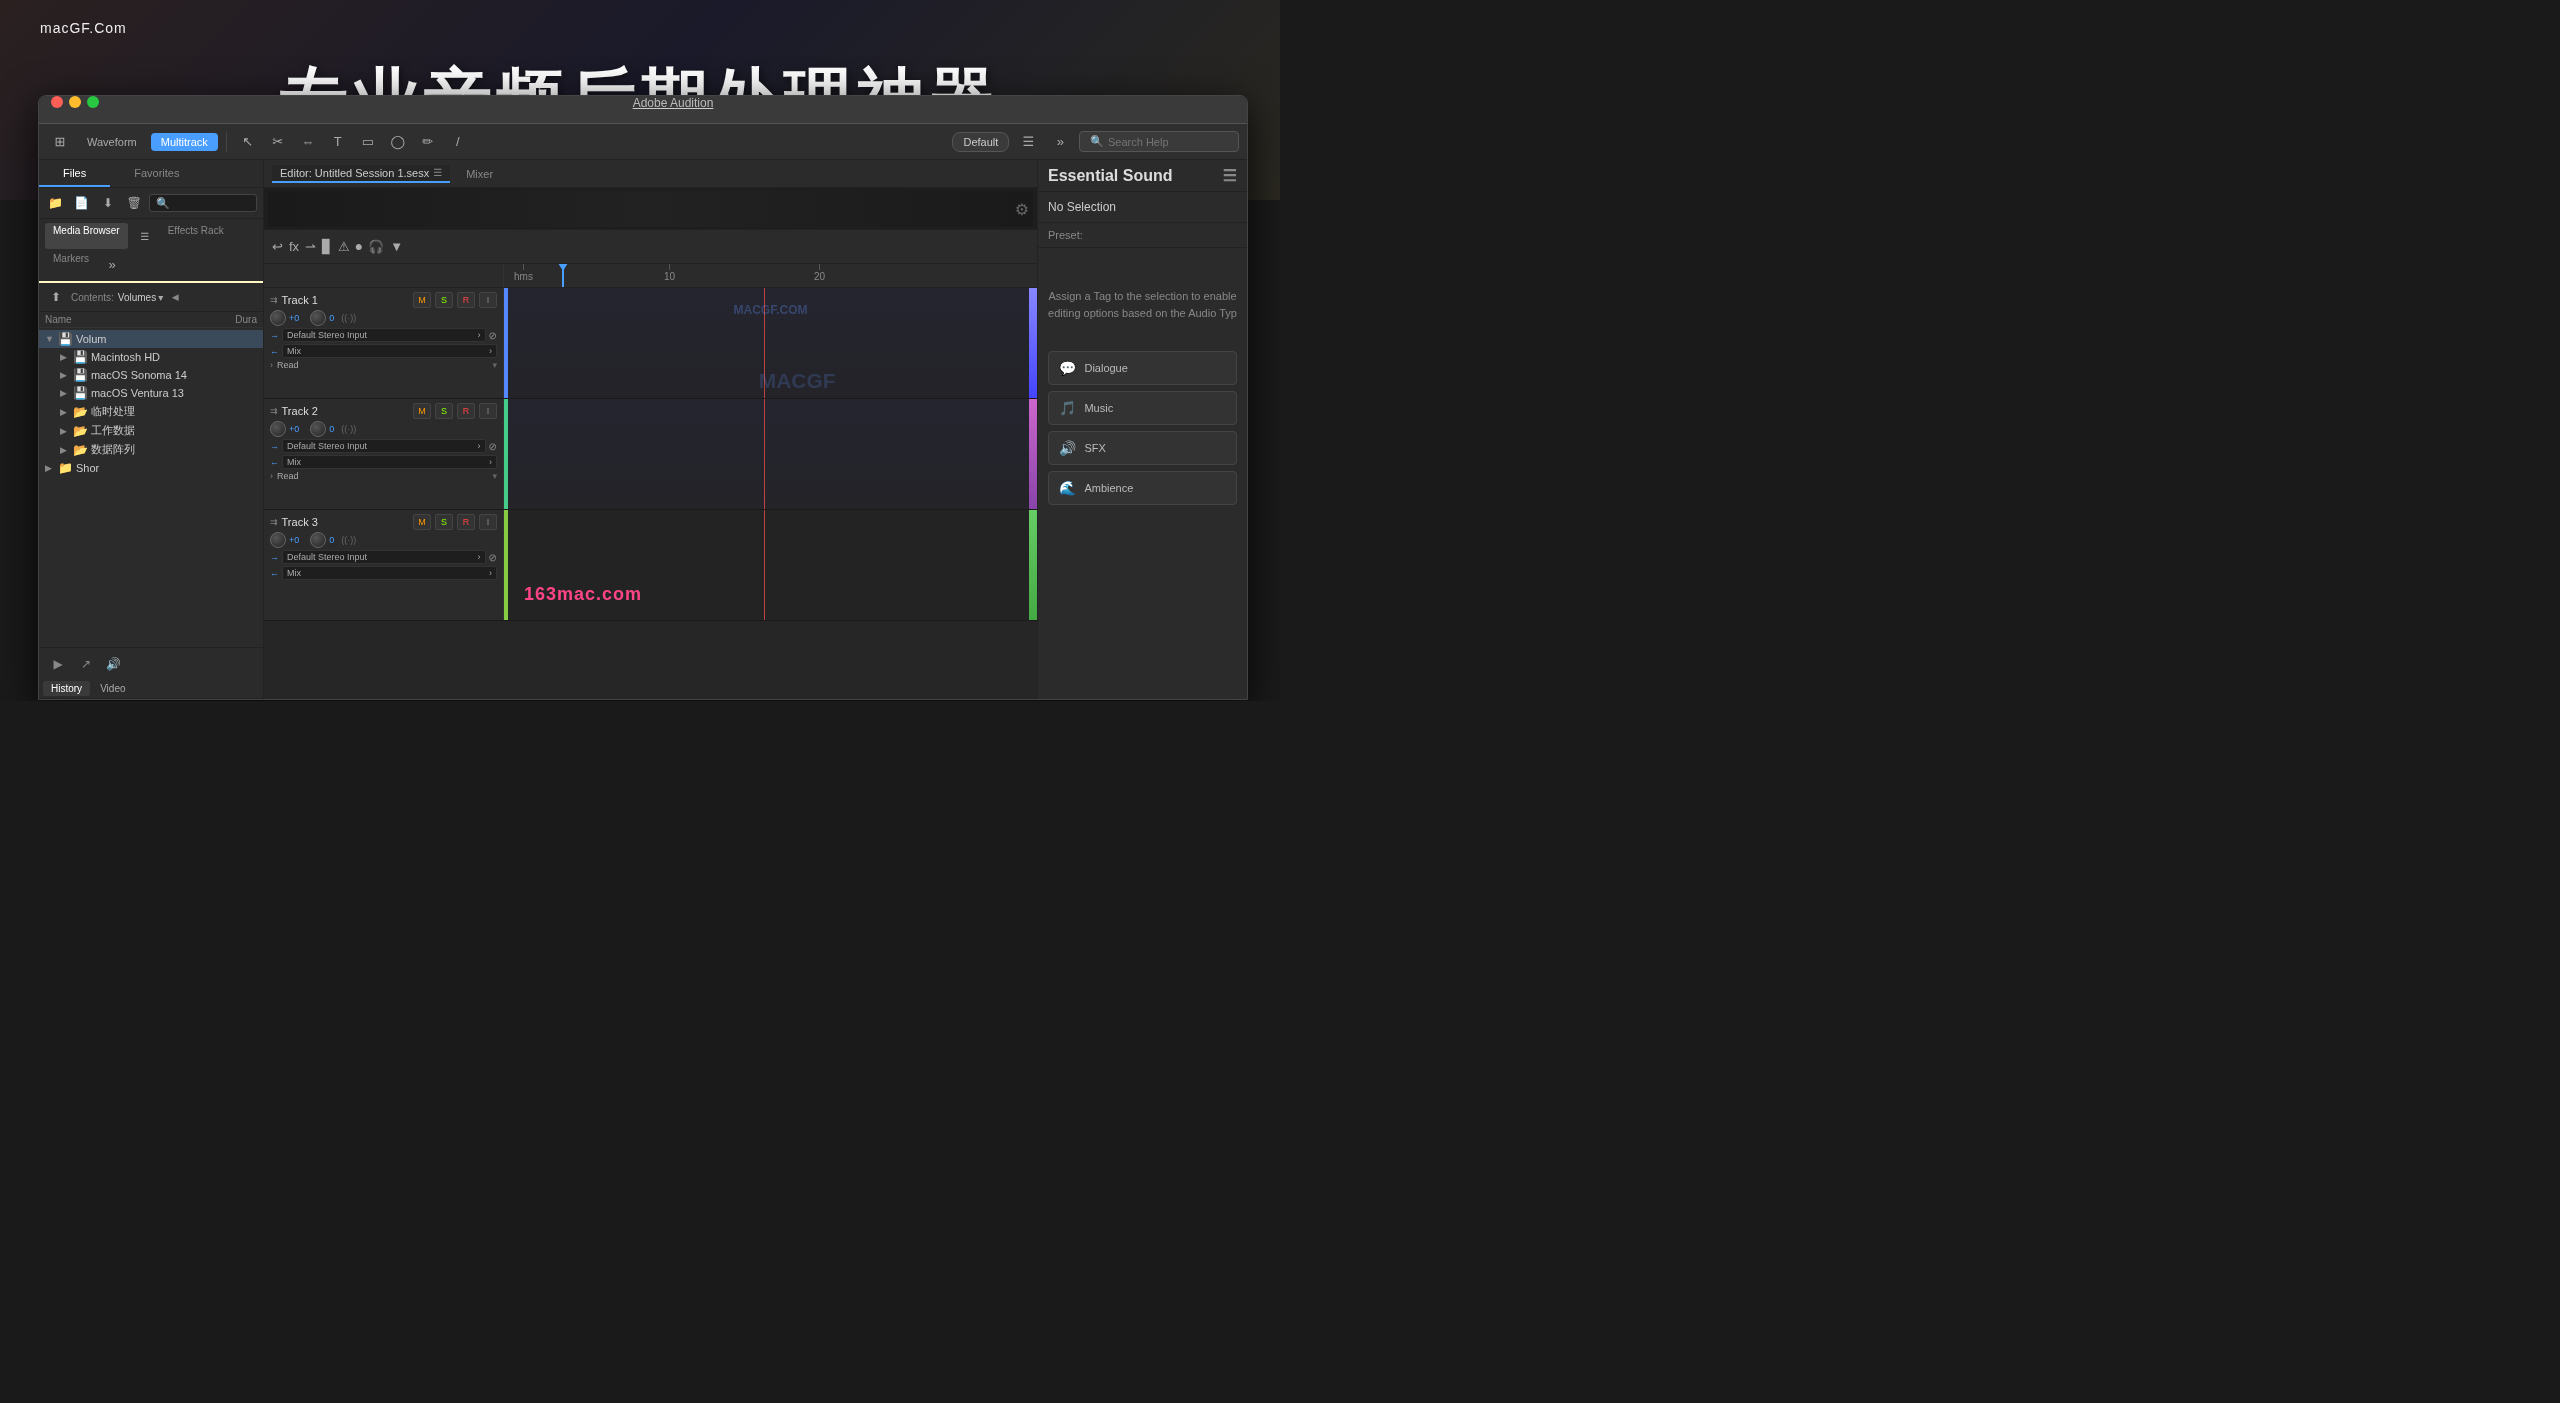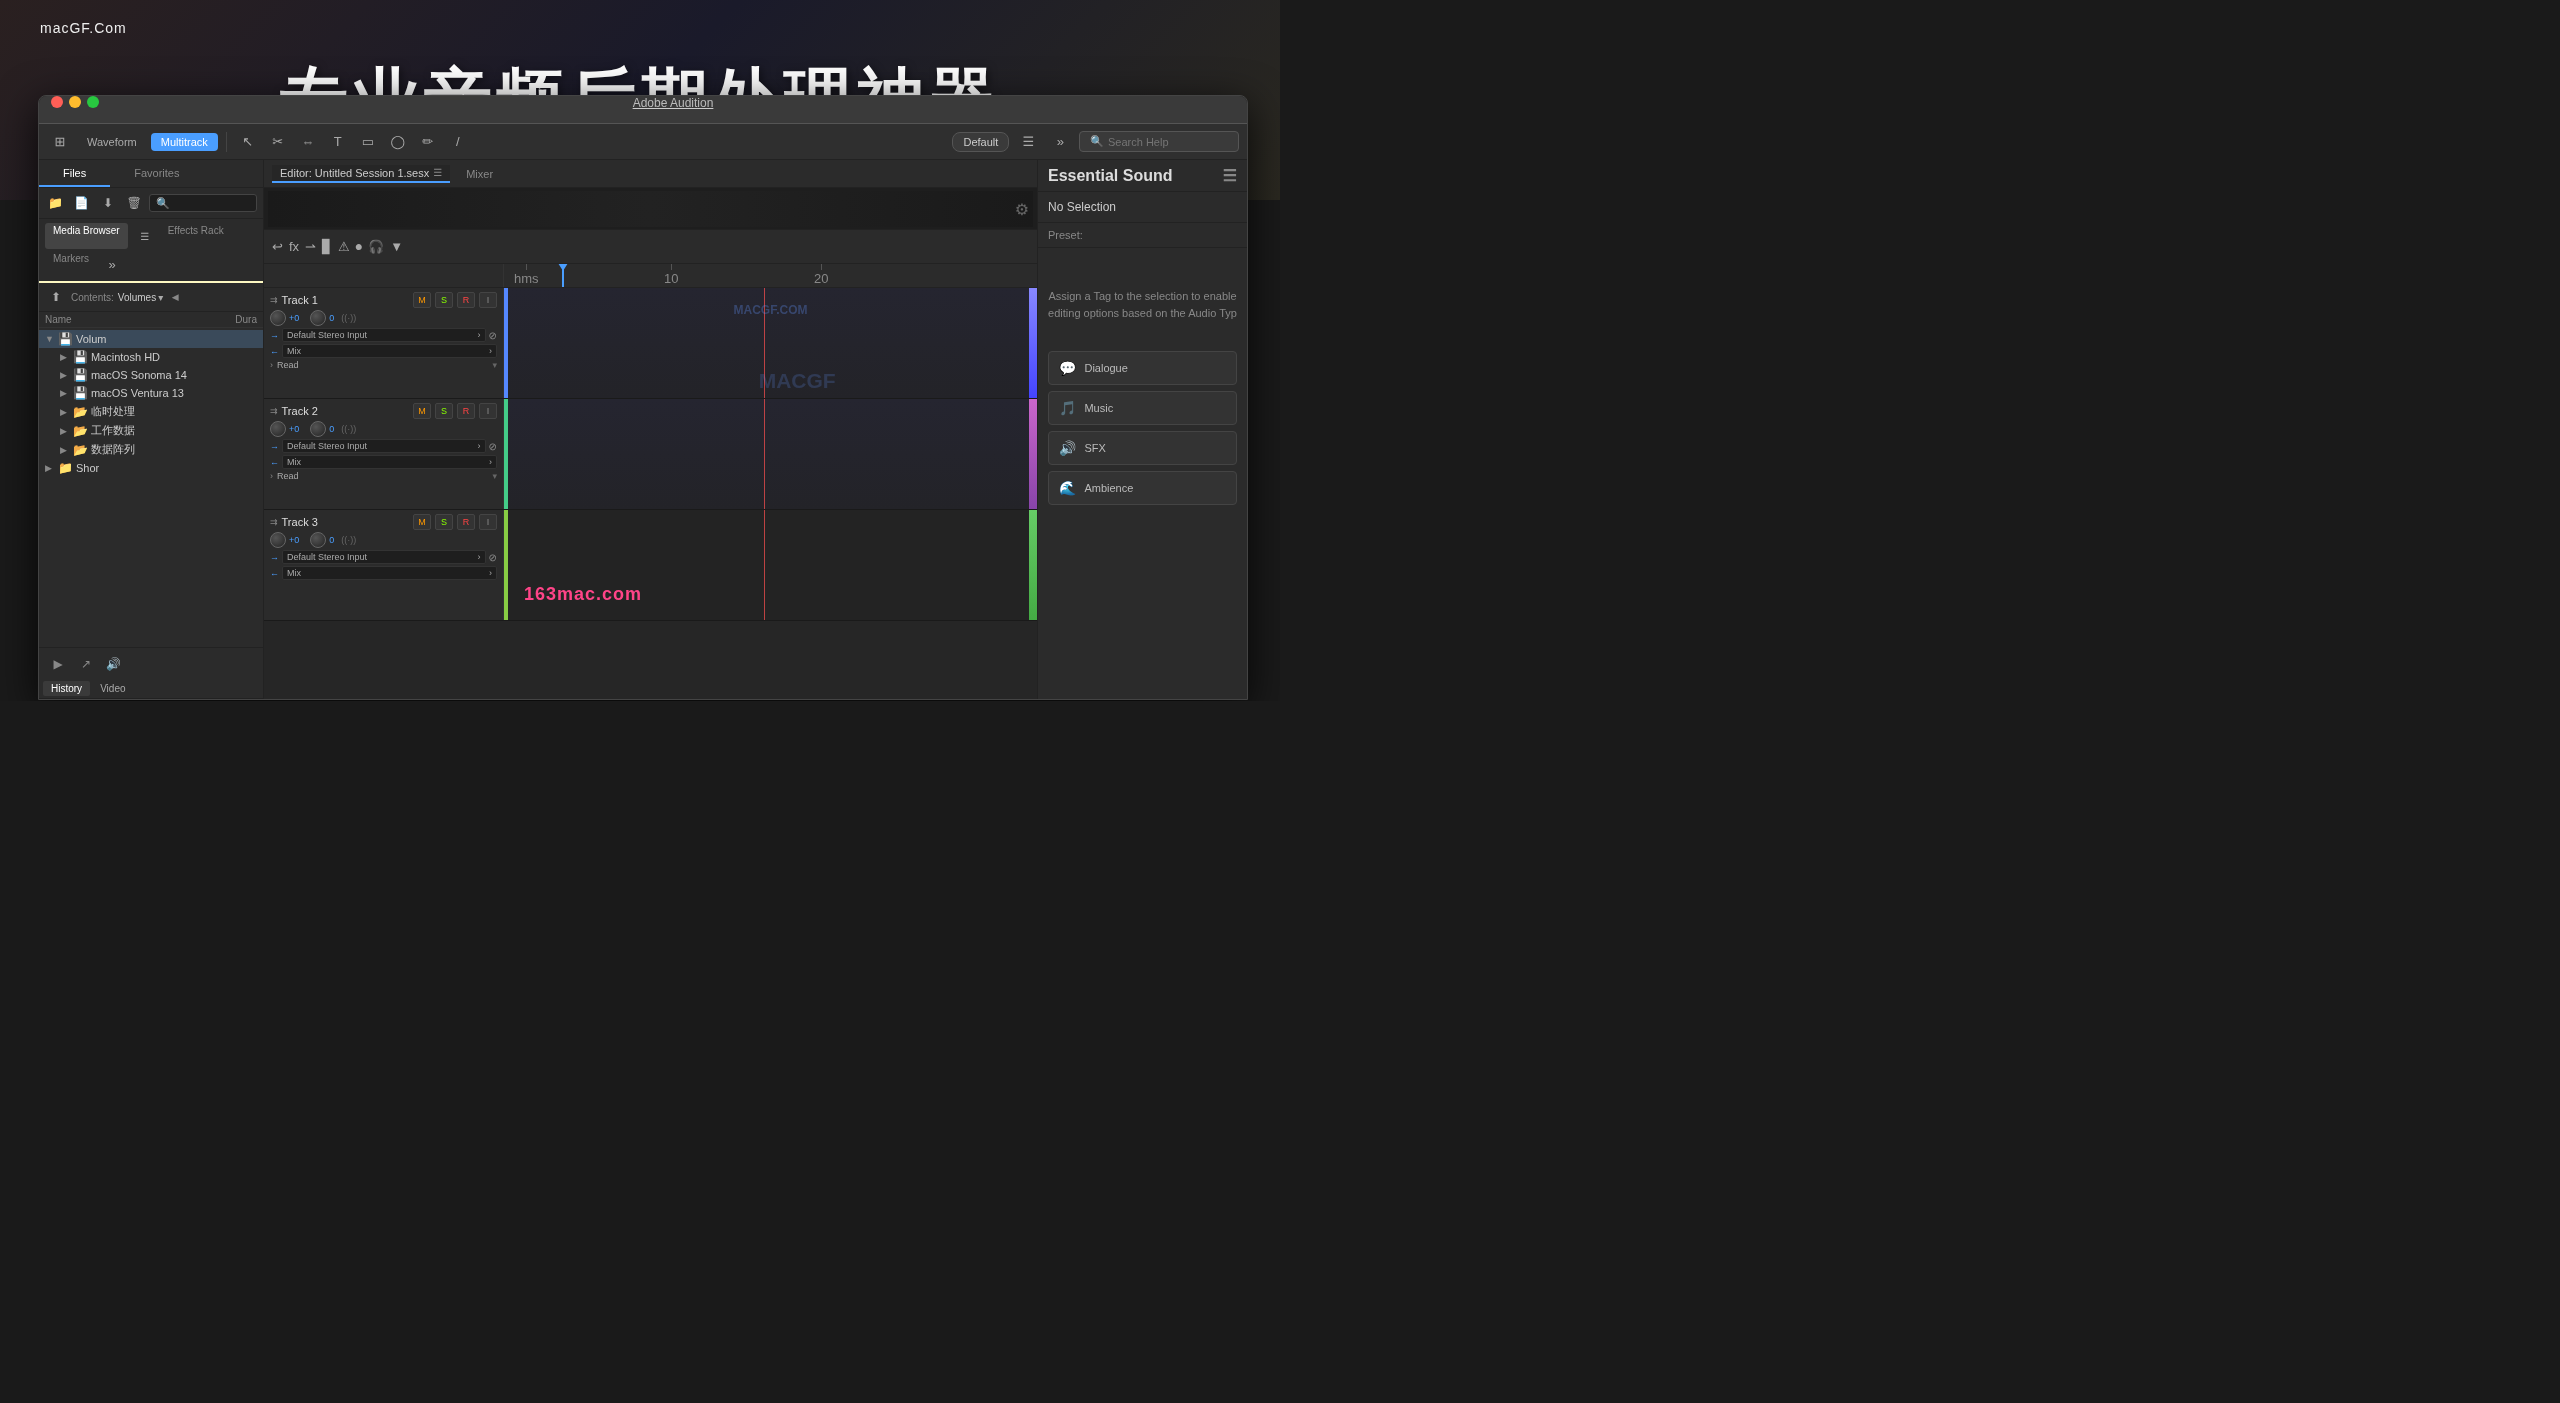--- a/index.html
+++ b/index.html
@@ -480,21 +480,21 @@
       overflow: hidden;
     }
     .ruler-mark {
       position: absolute;
       top: 0;
       display: flex;
       flex-direction: column;
       align-items: center;
     }
     .ruler-tick { width: 1px; height: 6px; background: #555; }
-    .ruler-label { font-size: 13px; color: #888; margin-top: 1px; }
+    .ruler-label { font-size: 10px; color: #888; margin-top: 1px; }
     .playhead {
       position: absolute;
       top: 0;
       width: 2px;
       height: 100%;
       background: #4a9eff;
       z-index: 5;
     }
     .playhead-triangle {
       position: absolute;

